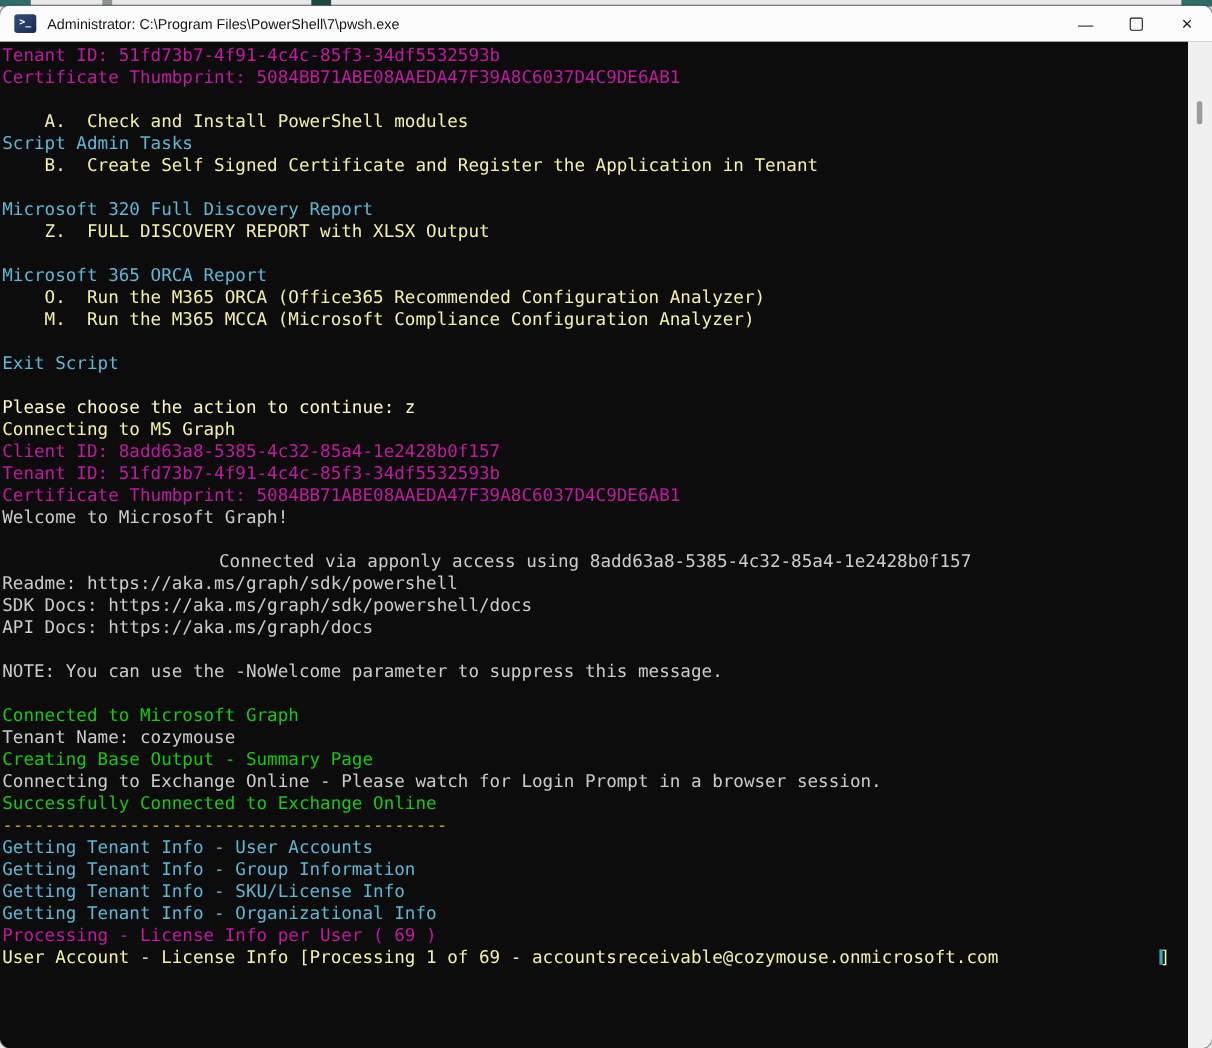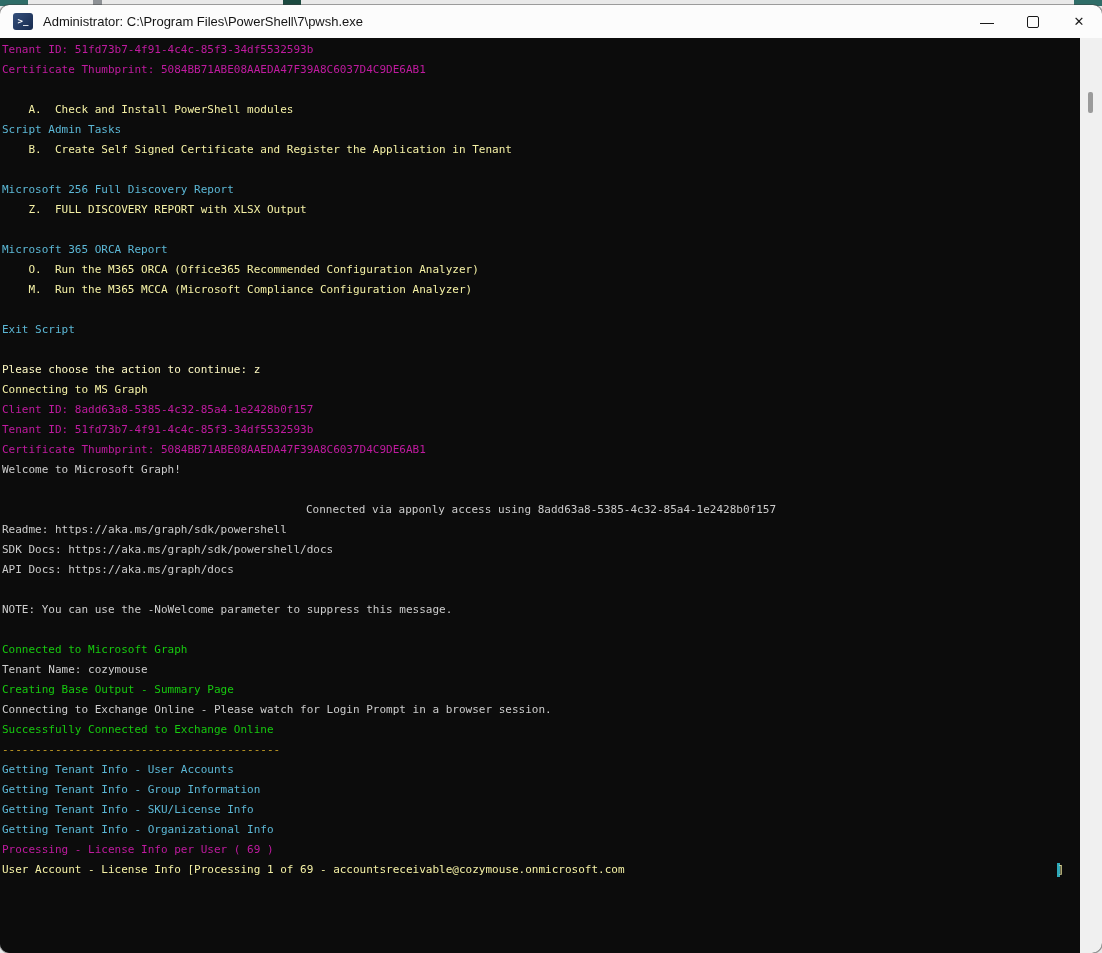--- a/index.html
+++ b/index.html
@@ -41,21 +41,21 @@
   }
   .ctrl-min{font-size:14px;}
   .max-box{width:10px;height:10px;border:1.2px solid #1a1a1a;border-radius:2px;}
   .ctrl-close{font-size:13px;}
 
   .terminal{
     position:absolute;top:33px;left:0;width:1080px;bottom:0;
     background:#0C0C0C;
     padding:2px 0 0 2px;box-sizing:border-box;
     font-family:"DejaVu Sans Mono","Liberation Mono",monospace;
-    font-size:11px;line-height:20px;
+    font-size:16px;line-height:20px;
     cursor:text;
   }
   .line{position:relative;white-space:pre;height:20px;overflow:visible;}
   .bracket{
     position:absolute;right:16px;top:0;z-index:0;
   }
   .bracket::before{ 
     content:"";position:absolute;left:0px;top:3px;width:3px;height:14px;
     background:#2EA8B8;z-index:-1;
   }
@@ -95,21 +95,21 @@
   </div>
 
   <div class="terminal">
       <div class="line" style="color: rgb(192, 27, 160);">Tenant ID: 51fd73b7-4f91-4c4c-85f3-34df5532593b</div>
       <div class="line" style="color: rgb(192, 27, 160);">Certificate Thumbprint: 5084BB71ABE08AAEDA47F39A8C6037D4C9DE6AB1</div>
       <div class="line" style="color: rgb(204, 204, 204);"></div>
       <div class="line" style="color: rgb(245, 241, 165);">    A.  Check and Install PowerShell modules</div>
       <div class="line" style="color: rgb(92, 184, 214);">Script Admin Tasks</div>
       <div class="line" style="color: rgb(245, 241, 165);">    B.  Create Self Signed Certificate and Register the Application in Tenant</div>
       <div class="line" style="color: rgb(204, 204, 204);"></div>
-      <div class="line" style="color: rgb(92, 184, 214);">Microsoft 256 Full Discovery Report</div>
+      <div class="line" style="color: rgb(92, 184, 214);">Microsoft 320 Full Discovery Report</div>
       <div class="line" style="color: rgb(245, 241, 165);">    Z.  FULL DISCOVERY REPORT with XLSX Output</div>
       <div class="line" style="color: rgb(204, 204, 204);"></div>
       <div class="line" style="color: rgb(92, 184, 214);">Microsoft 365 ORCA Report</div>
       <div class="line" style="color: rgb(245, 241, 165);">    O.  Run the M365 ORCA (Office365 Recommended Configuration Analyzer)</div>
       <div class="line" style="color: rgb(245, 241, 165);">    M.  Run the M365 MCCA (Microsoft Compliance Configuration Analyzer)</div>
       <div class="line" style="color: rgb(204, 204, 204);"></div>
       <div class="line" style="color: rgb(92, 184, 214);">Exit Script</div>
       <div class="line" style="color: rgb(204, 204, 204);"></div>
       <div class="line" style="color: #fef9c3;">Please choose the action to continue: z</div>
       <div class="line" style="color: rgb(245, 241, 165);">Connecting to MS Graph</div>

